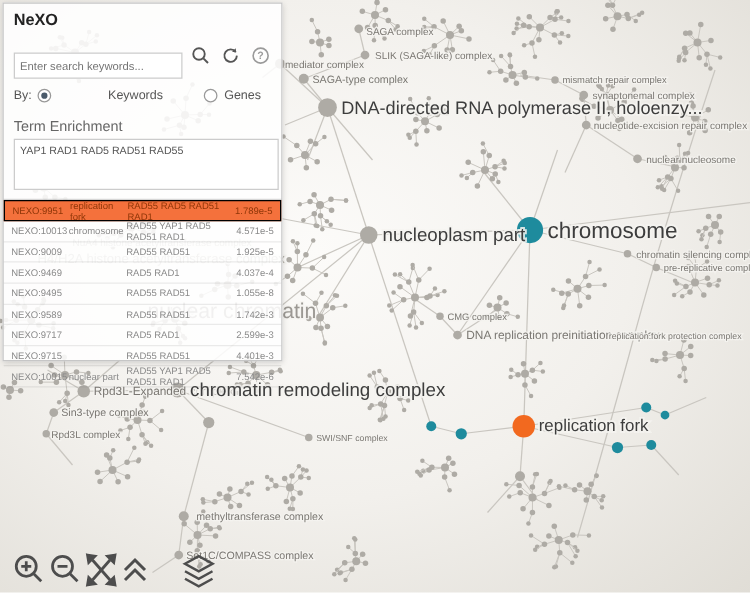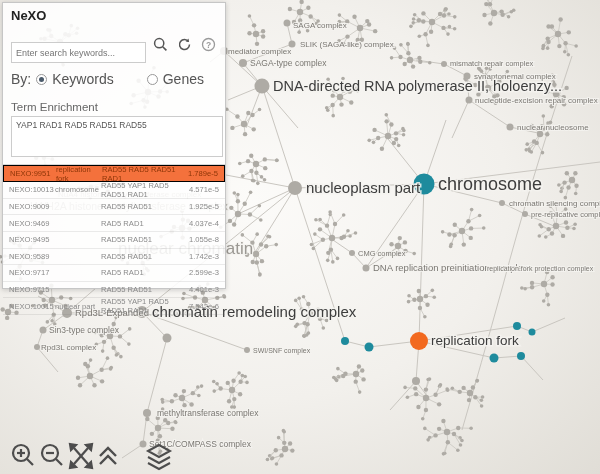--- a/index.html
+++ b/index.html
@@ -9,26 +9,26 @@
   #graph{position:absolute;left:0;top:0;z-index:1;}
   
   .panel{position:absolute;left:2px;top:2px;width:224px;height:287px;z-index:10;
          background:rgba(255,255,255,0.86);border:1px solid #c6c6c6;
          box-shadow:0 1px 5px rgba(0,0,0,0.18);box-sizing:border-box;}
   .panel-title{font-size:13px;font-weight:bold;color:#222;padding:5px 8px 3px;}
   .search-row{display:flex;align-items:center;padding:0 8px;gap:6px;}
   .search-input{width:128px;height:17px;border:1px solid #ccc;font-size:9px;color:#666;
                 padding:1px 4px;outline:none;background:#fff;margin-top:16px;}
   .icon-btn{width:18px;height:18px;display:flex;align-items:center;justify-content:center;cursor:pointer;}
-  .radio-row{display:flex;align-items:center;padding:8px 8px 2px;font-size:14px;color:#555;gap:5px;}
+  .radio-row{display:flex;align-items:center;padding:8px 8px 2px;font-size:10px;color:#555;gap:5px;}
   .radio{width:9px;height:9px;border:1px solid #999;border-radius:50%;display:inline-block;
          position:relative;background:#fff;}
   .radio.sel::after{content:"";position:absolute;left:2px;top:2px;width:5px;height:5px;
          border-radius:50%;background:#4a5a6a;}
-  .radio-label{margin-right:28px;}
+  .radio-label{margin-right:28px;margin-left:40px;}
   .section-heading{font-size:11.5px;color:#666;padding:12px 8px 3px;}
   .query-box{display:block;margin:0 8px;width:202px;height:33px;border:1px solid #ccc;
              font-size:8.5px;color:#555;padding:3px 4px;resize:none;outline:none;
              font-family:"Liberation Sans",sans-serif;background:#fff;}
   .param-row{display:flex;align-items:center;margin:7px 8px 0;gap:5px;}
   .param-input{width:60px;height:13px;border:1px solid #ccc;font-size:9px;color:#555;
                padding:1px 4px;outline:none;background:#fff;}
   .btn{font-size:9.5px;color:#444;border:1px solid #b5b5b5;border-radius:3px;
        background:linear-gradient(#fcfcfc,#e9e9e9);padding:2px 7px;cursor:pointer;margin-left:2px;}
   .results{margin-top:7px;border-top:1px solid rgba(100,100,100,0.25);}

